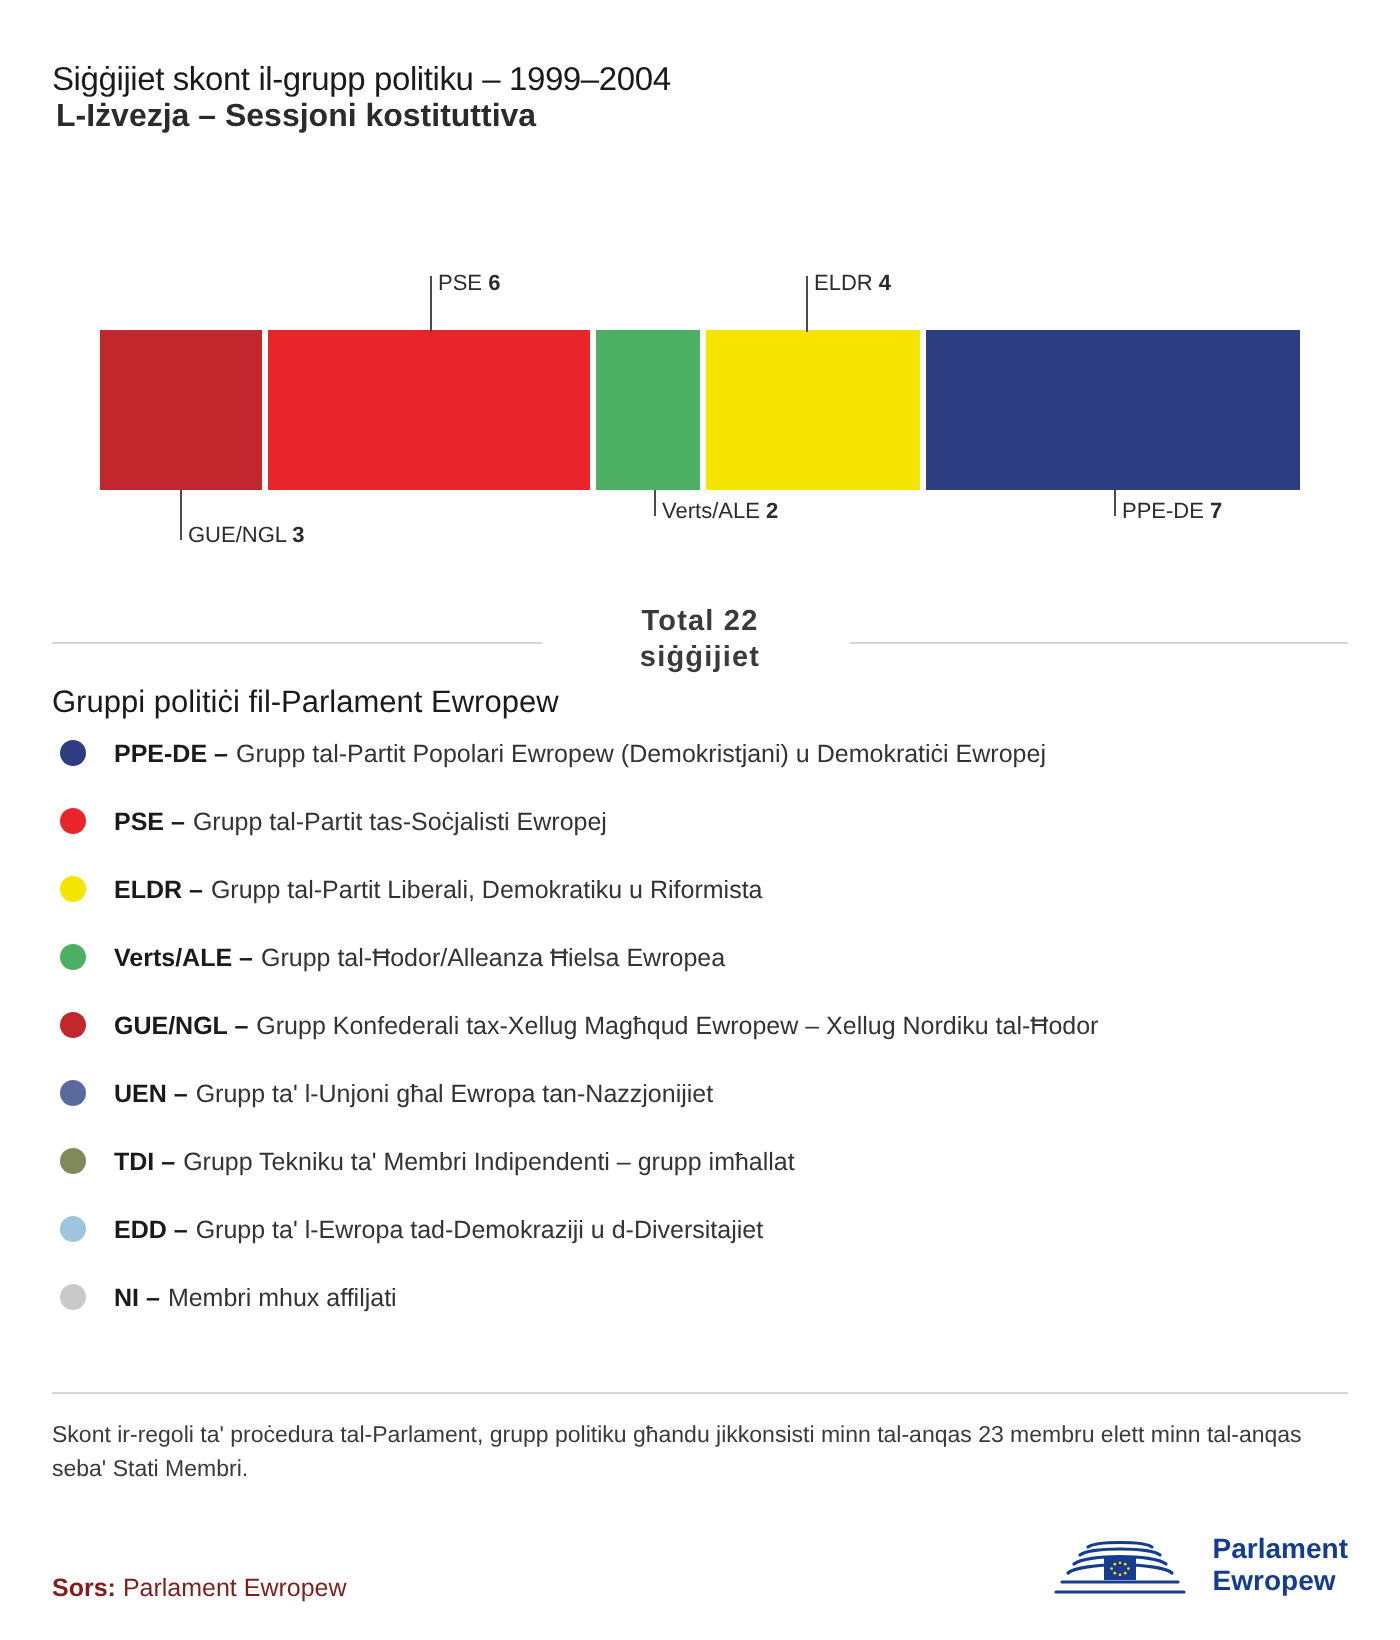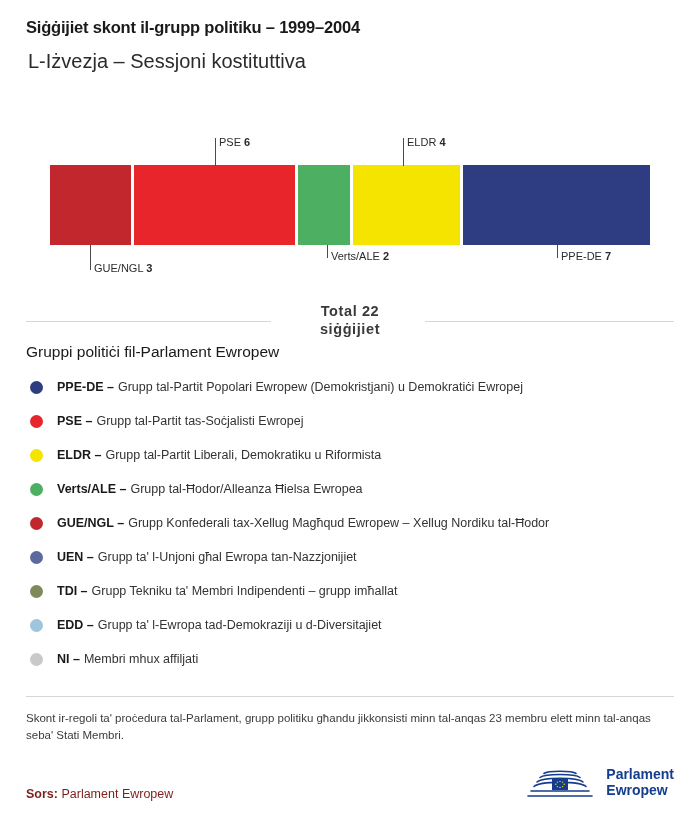--- a/index.html
+++ b/index.html
@@ -7,27 +7,27 @@
     margin: 0; padding: 0;
     width: 700px; height: 820px;
     background: #ffffff;
     font-family: "Liberation Sans", sans-serif;
     color: #2b2b2b;
   }
   .page { position: relative; width: 700px; height: 820px; overflow: hidden; }
 
   
   .title {
-    position: absolute; left: 26px; top: 18px;
-    font-size: 16.5px; font-weight: bold; letter-spacing: -0.2px;
+    position: absolute; left: 26px; top: 31px;
+    font-size: 16.5px; font-weight: normal; letter-spacing: -0.2px;
     color: #1a1a1a;
   }
   .subtitle {
     position: absolute; left: 28px; top: 50px;
-    font-size: 20px; font-weight: normal; color: #2b2b2b; text-align: center;
+    font-size: 16px; font-weight: bold; color: #2b2b2b; text-align: center;
   }
 
   
   .chart-area { position: absolute; left: 0; top: 120px; width: 700px; height: 160px; }
   .bar-row {
     position: absolute; left: 50px; top: 45px;
     width: 600px; height: 80px;
     display: flex; align-items: stretch;
   }
   .seg { height: 80px; }
@@ -48,21 +48,21 @@
     line-height: 18px;
   }
 
   
   .legend-title {
     position: absolute; left: 26px; top: 343px;
     font-size: 15.5px; font-weight: normal; color: #1a1a1a;
   }
   .legend { position: absolute; left: 26px; top: 370px; width: 650px; }
   .legend-item {
-    position: relative; height: 34px; display: flex; align-items: center;
+    position: relative; height: 34px; display: flex; align-items: flex-start;
     font-size: 12.5px;
   }
   .dot {
     width: 13px; height: 13px; border-radius: 50%;
     margin-left: 4px; margin-right: 14px; flex: 0 0 auto;
   }
   .legend-abbr { font-weight: bold; color: #1a1a1a; }
   .legend-desc { color: #333333; margin-left: 4px; }
 
   

